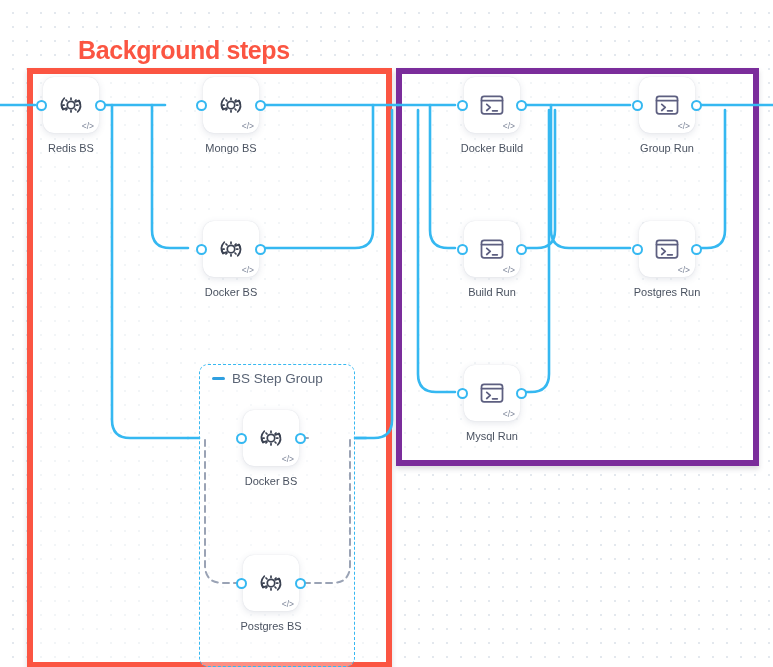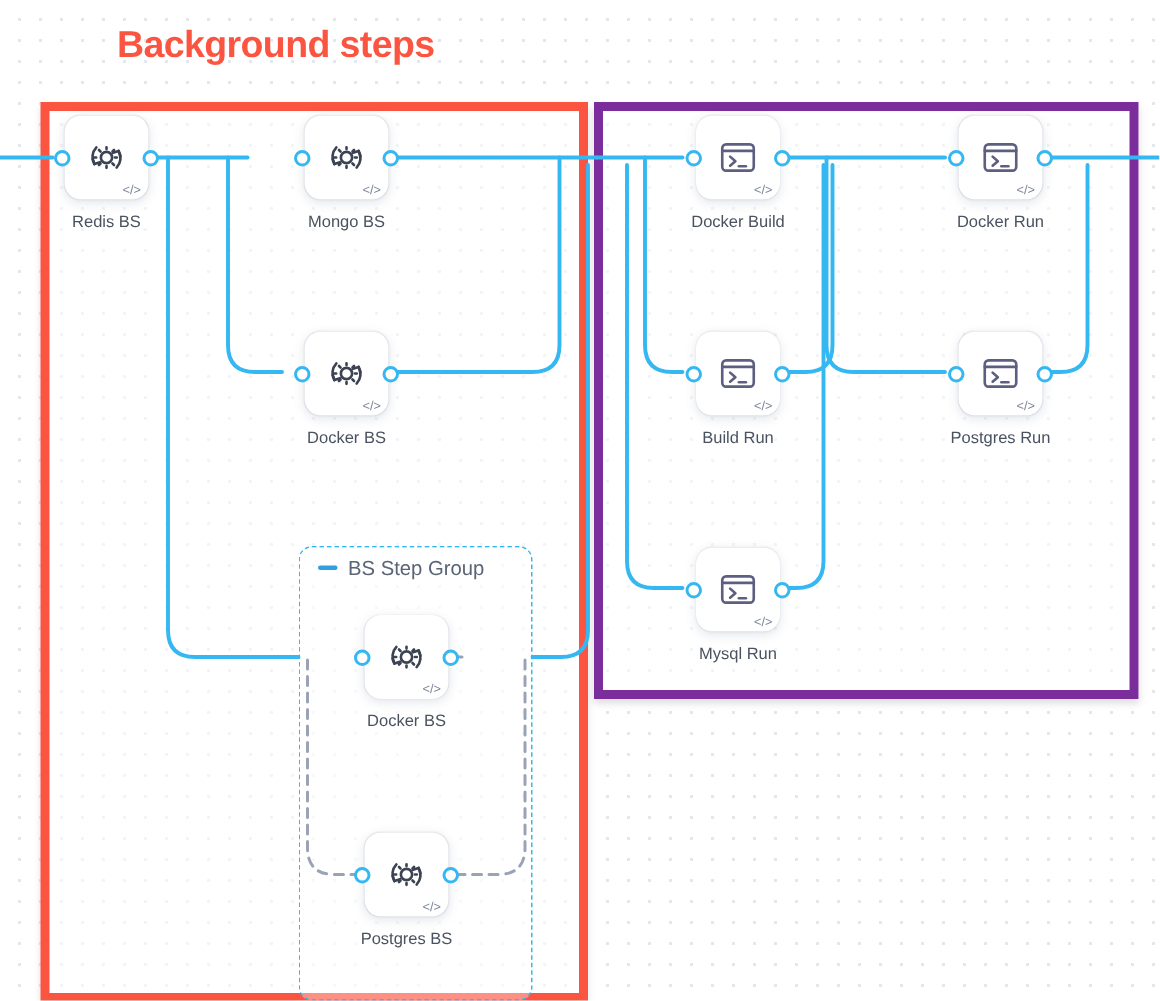--- a/index.html
+++ b/index.html
@@ -19,21 +19,21 @@
     background-position: 6px 6px;
   }
   
   .sec-title {
     position: absolute;
     font-size: 25px;
     font-weight: bold;
     letter-spacing: -0.4px;
     white-space: nowrap;
   }
-  #title-bg { left: 78px;  top: 16px; color: #fb5542; }
+  #title-bg { left: 78px;  top: 36px; color: #fb5542; }
   #title-run { left: 506px; top: 20px; color: #7b2d9b; }
 
   
   .group-box {
     position: absolute;
     background: rgba(255,255,255,0.55);
     box-shadow: 0 3px 5px rgba(60,60,80,0.18);
   }
   #box-bg {
     left: 27px; top: 68px; width: 365px; height: 600px;
@@ -304,21 +304,21 @@
             <path d="M3 8.2h18"></path>
             <path d="M7.5 11.5l3 2.6-3 2.6"></path>
             <path d="M12.5 17h4"></path>
           </svg>
         </span>
         <span class="code-badge">&lt;/&gt;</span>
       </div>
       <div class="port in"></div>
       <div class="port out"></div>
     </div>
-    <div class="node-label">Docker Run</div>
+    <div class="node-label">Group Run</div>
   </div>
 
   <div class="node" style="left:432px; top:221px;">
     <div class="port-wrap">
       <div class="node-card">
         <span>
           <svg width="28" height="28" viewBox="0 0 24 24" fill="none" stroke="#5d5f80" stroke-width="1.5" stroke-linecap="round" stroke-linejoin="round">
             <rect x="3" y="4.5" width="18" height="15" rx="2.2"></rect>
             <path d="M3 8.2h18"></path>
             <path d="M7.5 11.5l3 2.6-3 2.6"></path>

